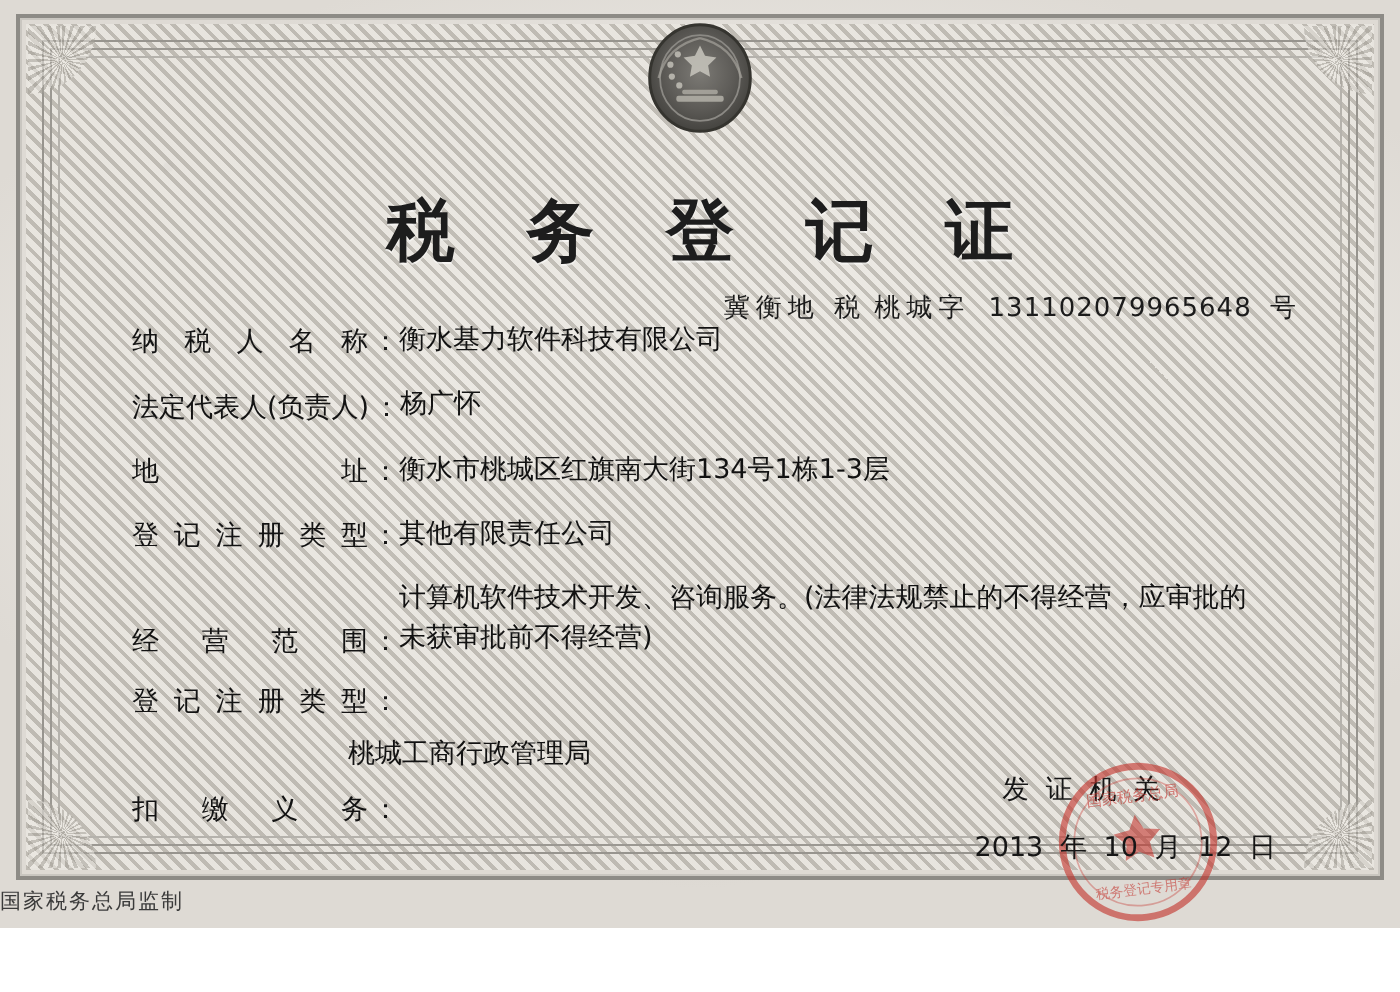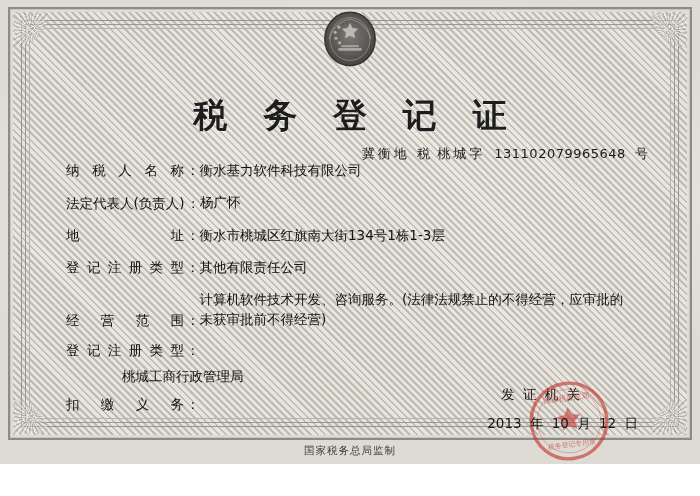--- a/index.html
+++ b/index.html
@@ -158,21 +158,21 @@
     flex: 1 1 auto;
     line-height: 1.5;
     color: #121212;
     word-break: break-all;
   }
 
   .row.tall .value { max-width: 440px; }
 
   
   .approve-value {
-    margin-left: 56px;
+    margin-left: 108px;
     margin-top: -4px;
     margin-bottom: 10px;
     font-size: 13.5px;
     color: #121212;
   }
 
   
   .issue-label {
     position: absolute;
     right: 118px;
@@ -203,21 +203,20 @@
     transform: rotate(-7deg);
     pointer-events: none;
   }
 
   
   .footer {
     position: absolute;
     bottom: 6px;
     left: 0;
     width: 100%;
-    text-align: center;
     font-size: 10.5px;
     letter-spacing: 1px;
     color: #3a3a3a;
   }
 
   
   .watermark {
     position: absolute;
     left: 50%;
     top: 150px;

